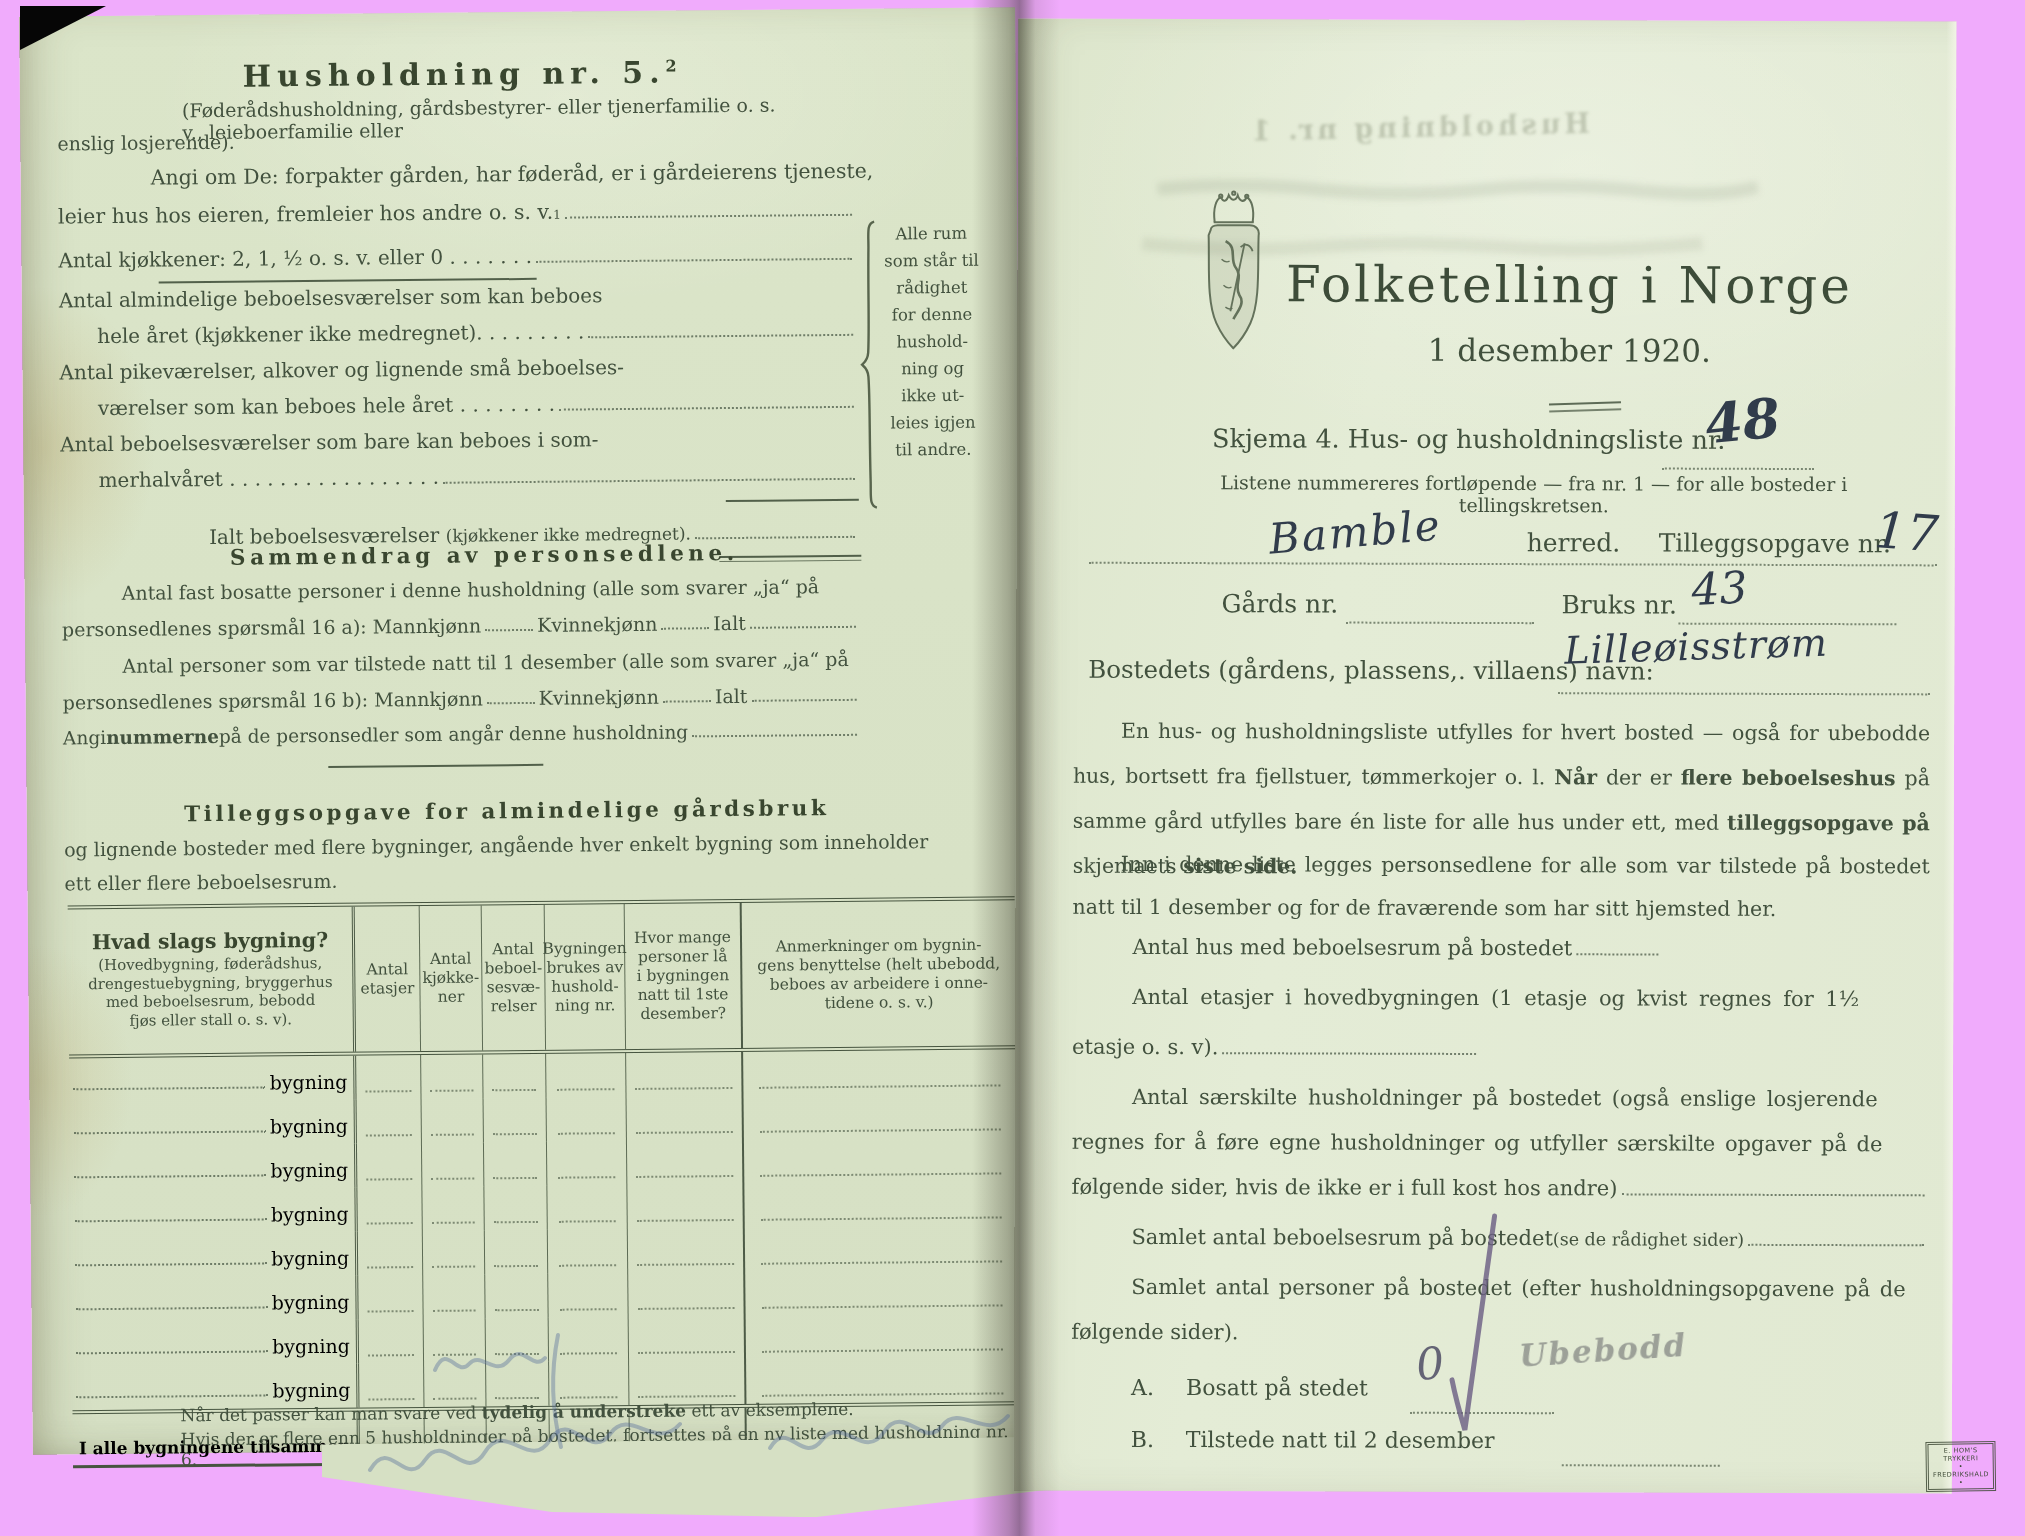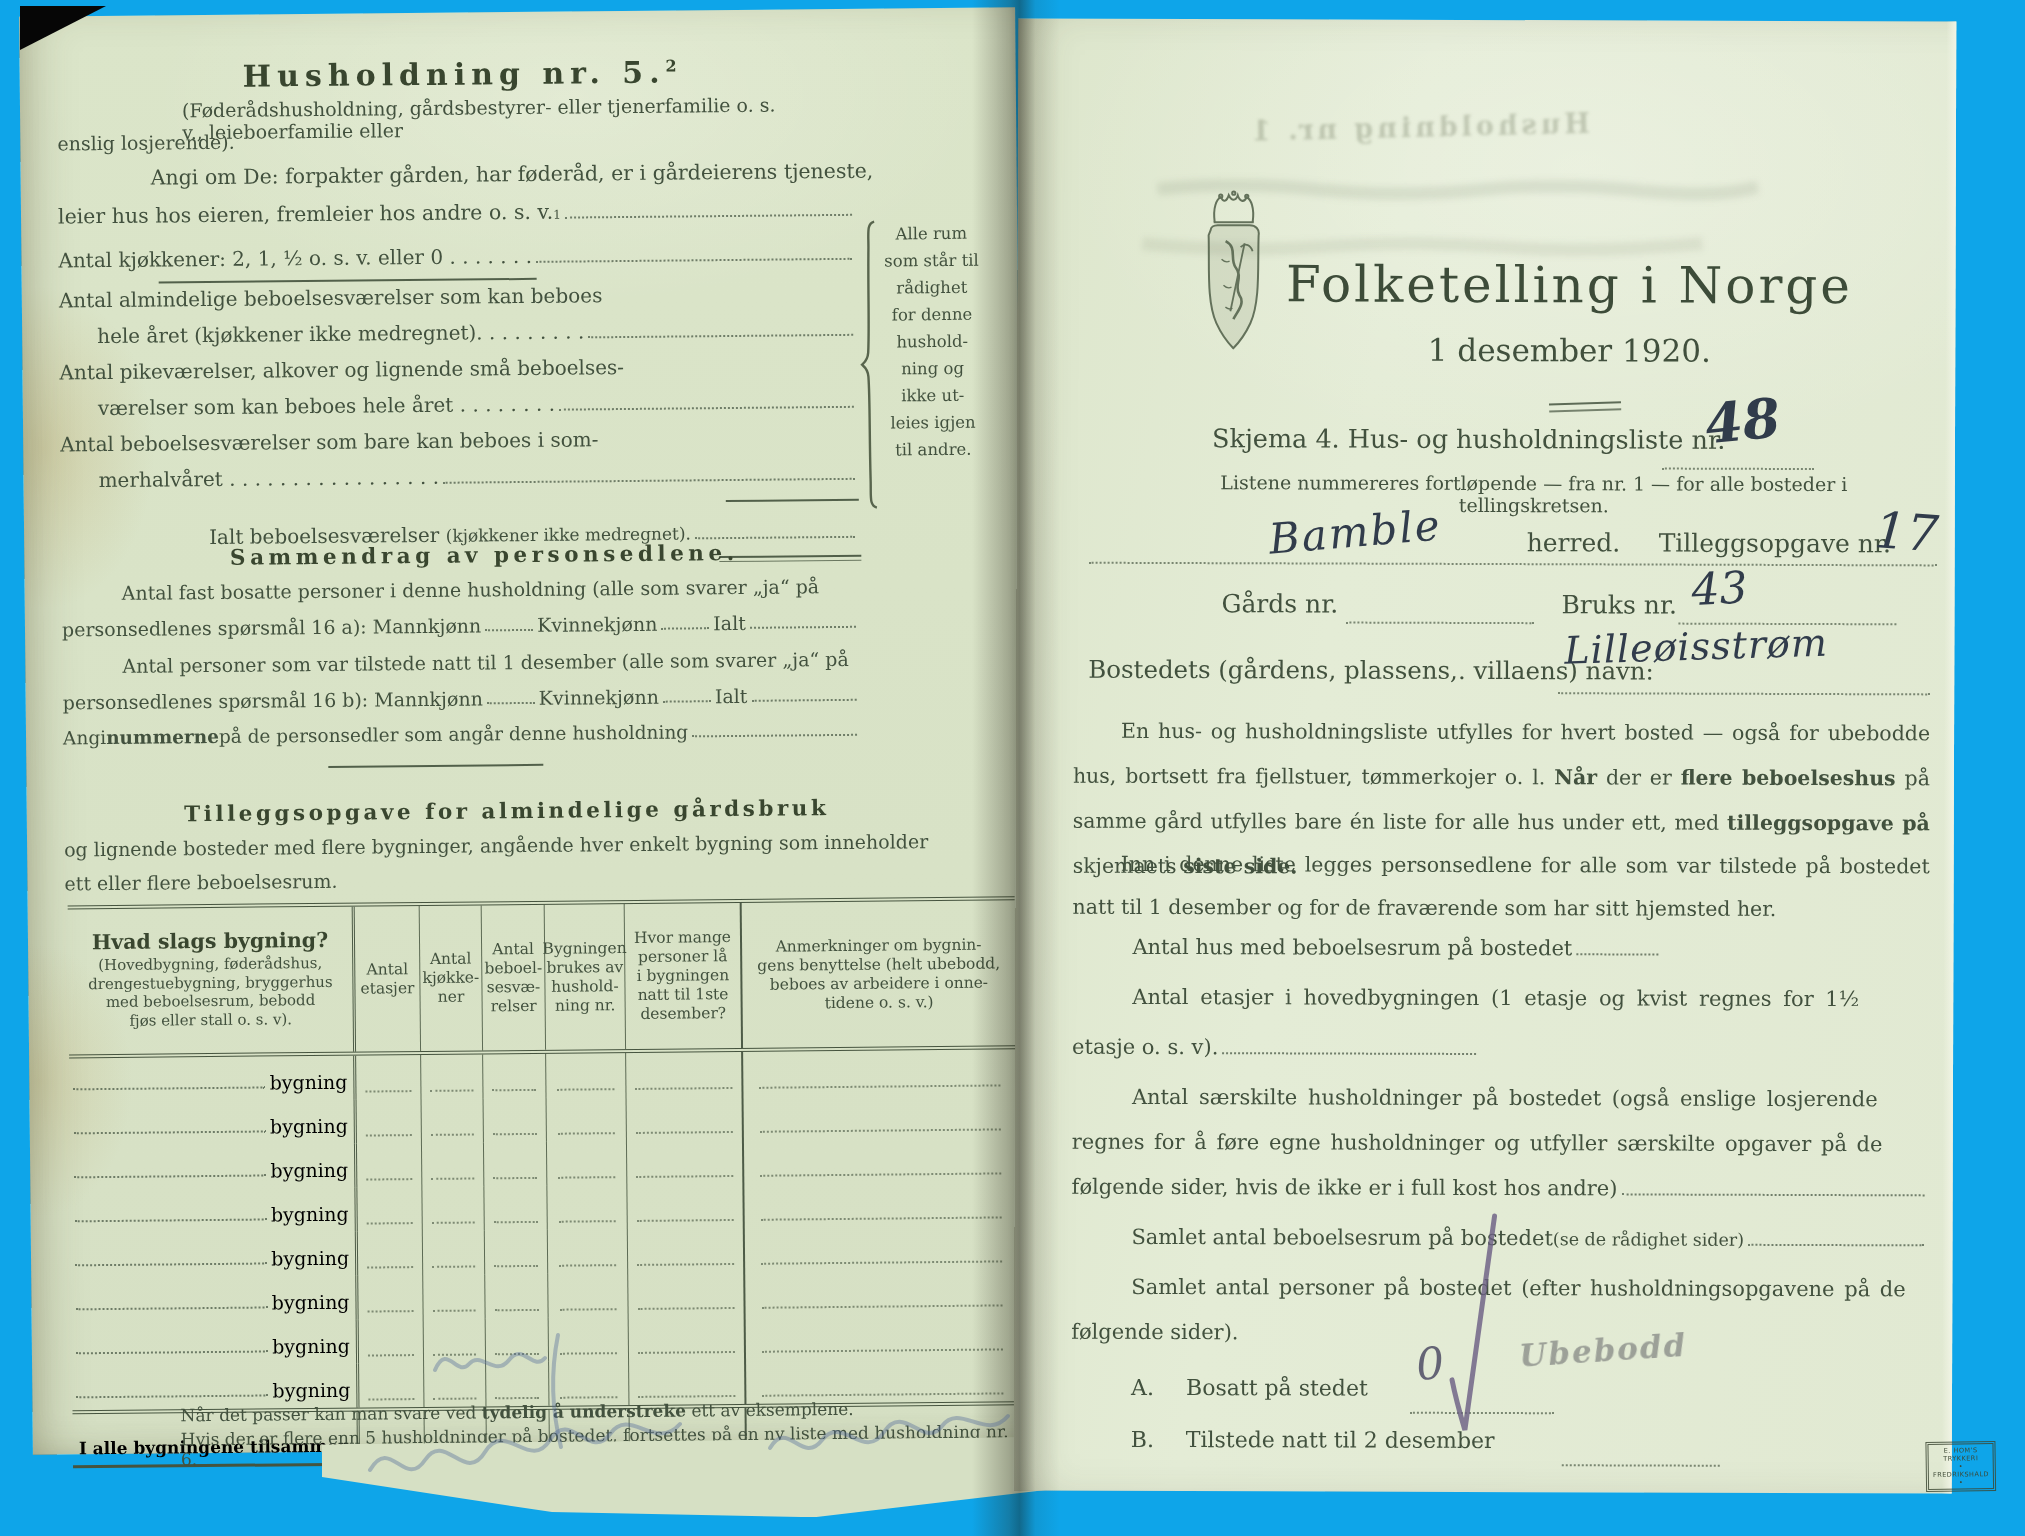--- a/index.html
+++ b/index.html
@@ -1,16 +1,16 @@
 <!DOCTYPE html>
 <html><head>
 <meta charset="utf-8">
 <style>
   html,body{margin:0;padding:0;background:#000;}
-  .stage{position:relative;width:2025px;height:1536px;background:#0ea5e9;overflow:hidden;
+  .stage{position:relative;width:2025px;height:1536px;background:#f0abfc;overflow:hidden;
          font-family:"DejaVu Serif", serif;}
   .page{position:absolute;}
   .page-left{left:26px;top:12px;width:996px;height:1438px;
     background:
       radial-gradient(180px 260px at 2% 30%, rgba(188,168,108,.35), transparent 62%),
       radial-gradient(150px 220px at 1% 74%, rgba(188,168,108,.28), transparent 62%),
       radial-gradient(600px 300px at 55% 6%, rgba(255,255,250,.22), transparent 70%),
       linear-gradient(#dbe5c9,#d6e0c4);
     transform:rotate(-0.55deg);
     box-shadow:inset 28px 0 50px -24px rgba(70,60,25,.35), inset 0 -20px 40px -24px rgba(70,70,40,.25);}

